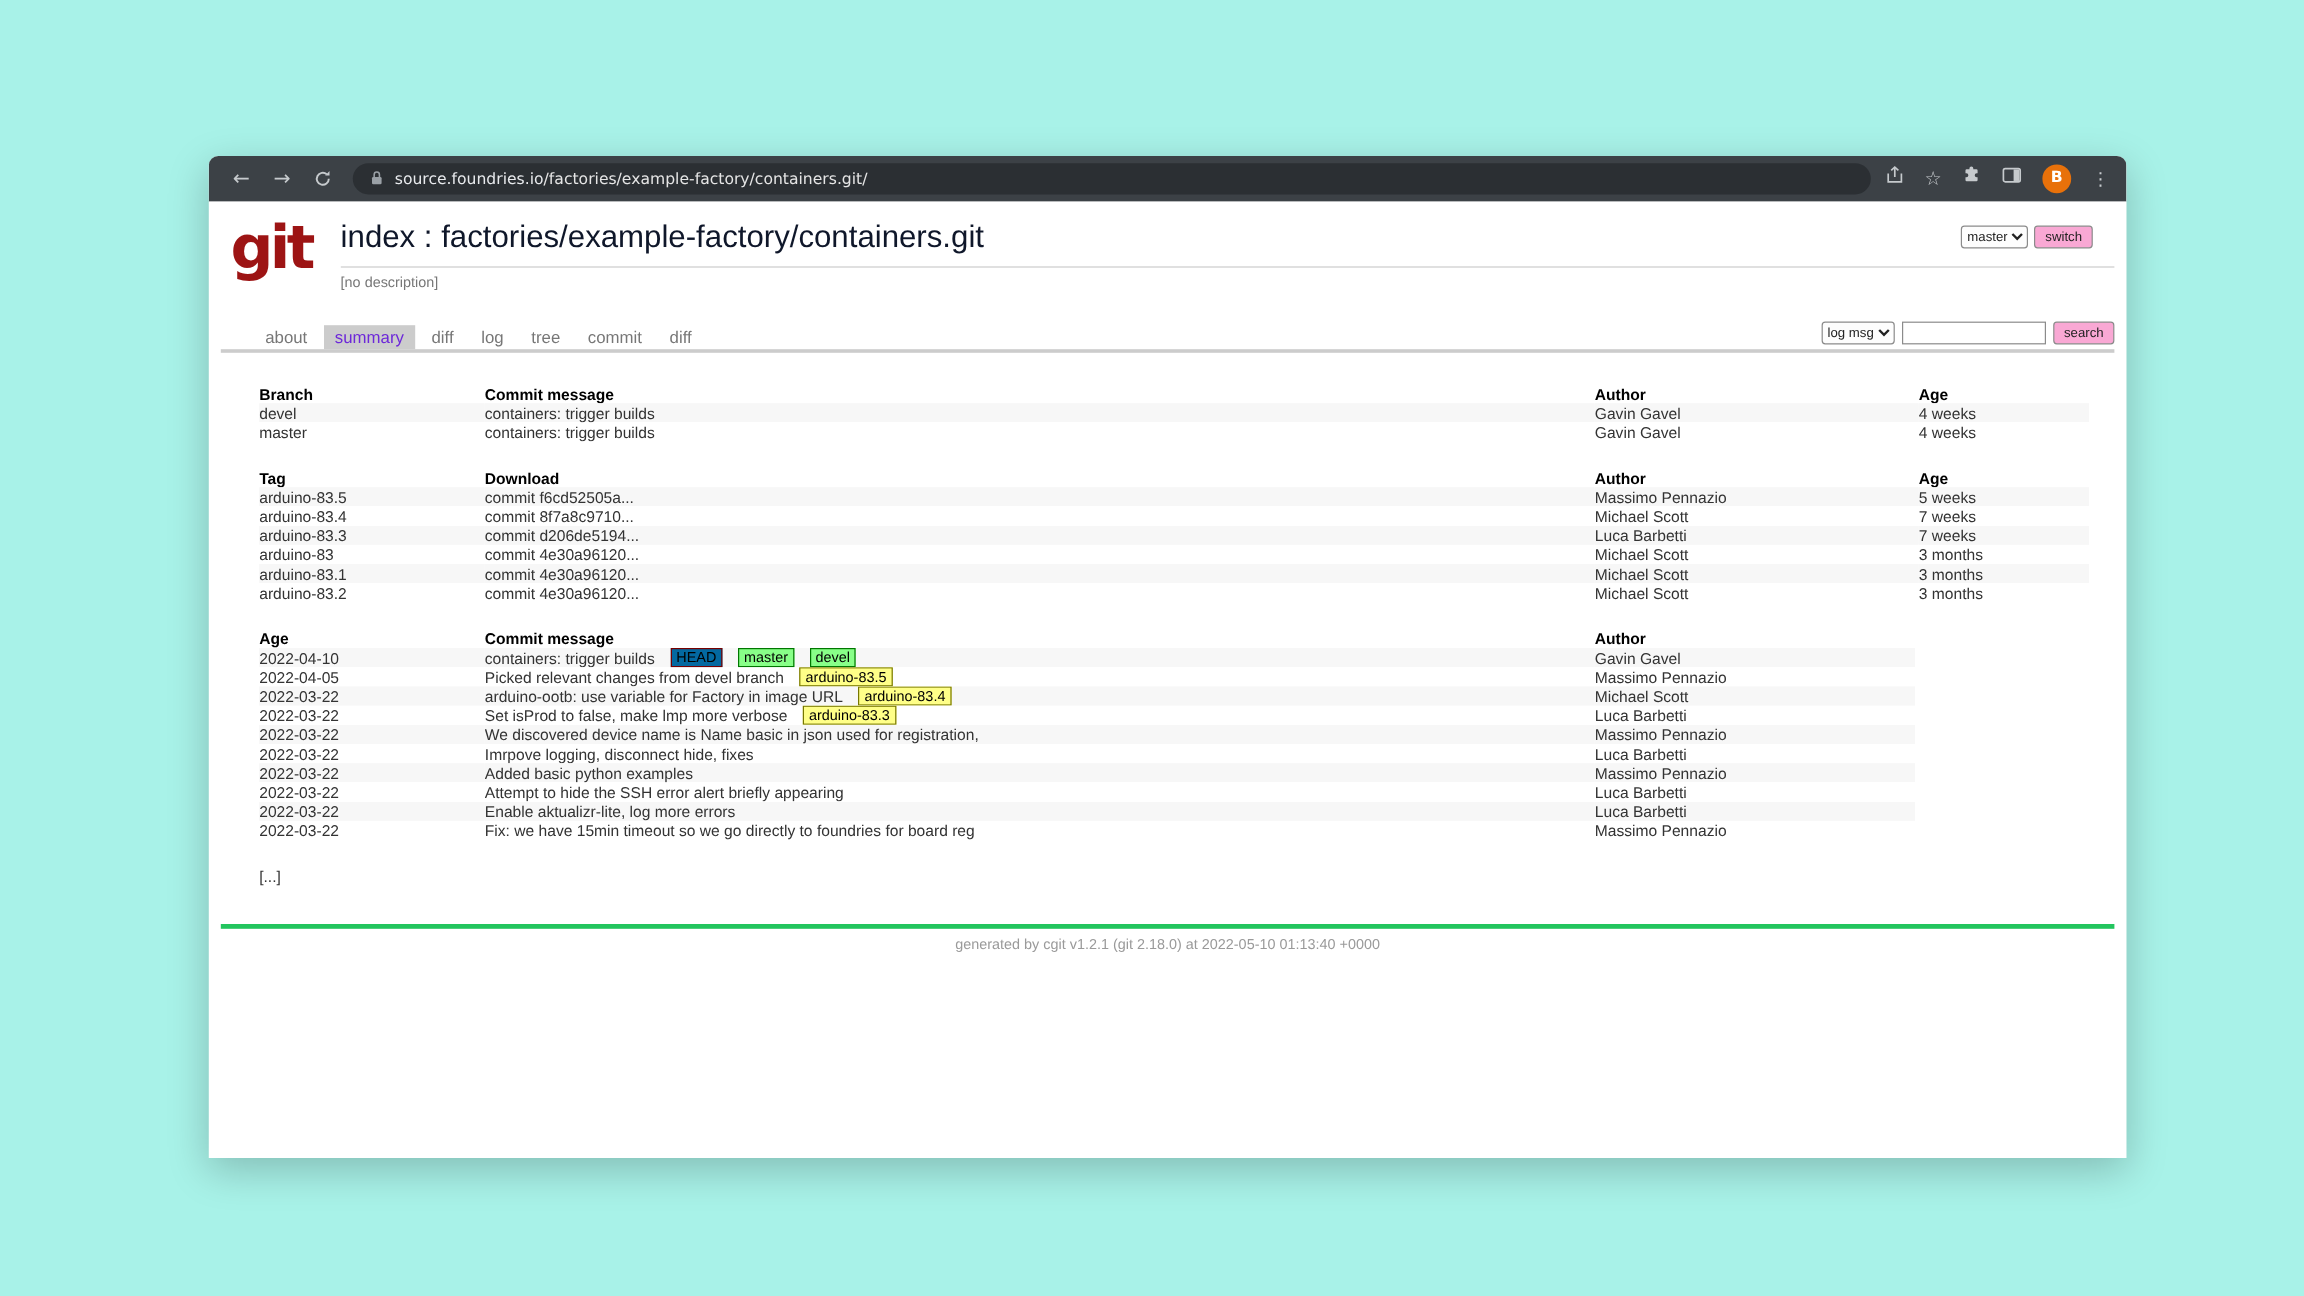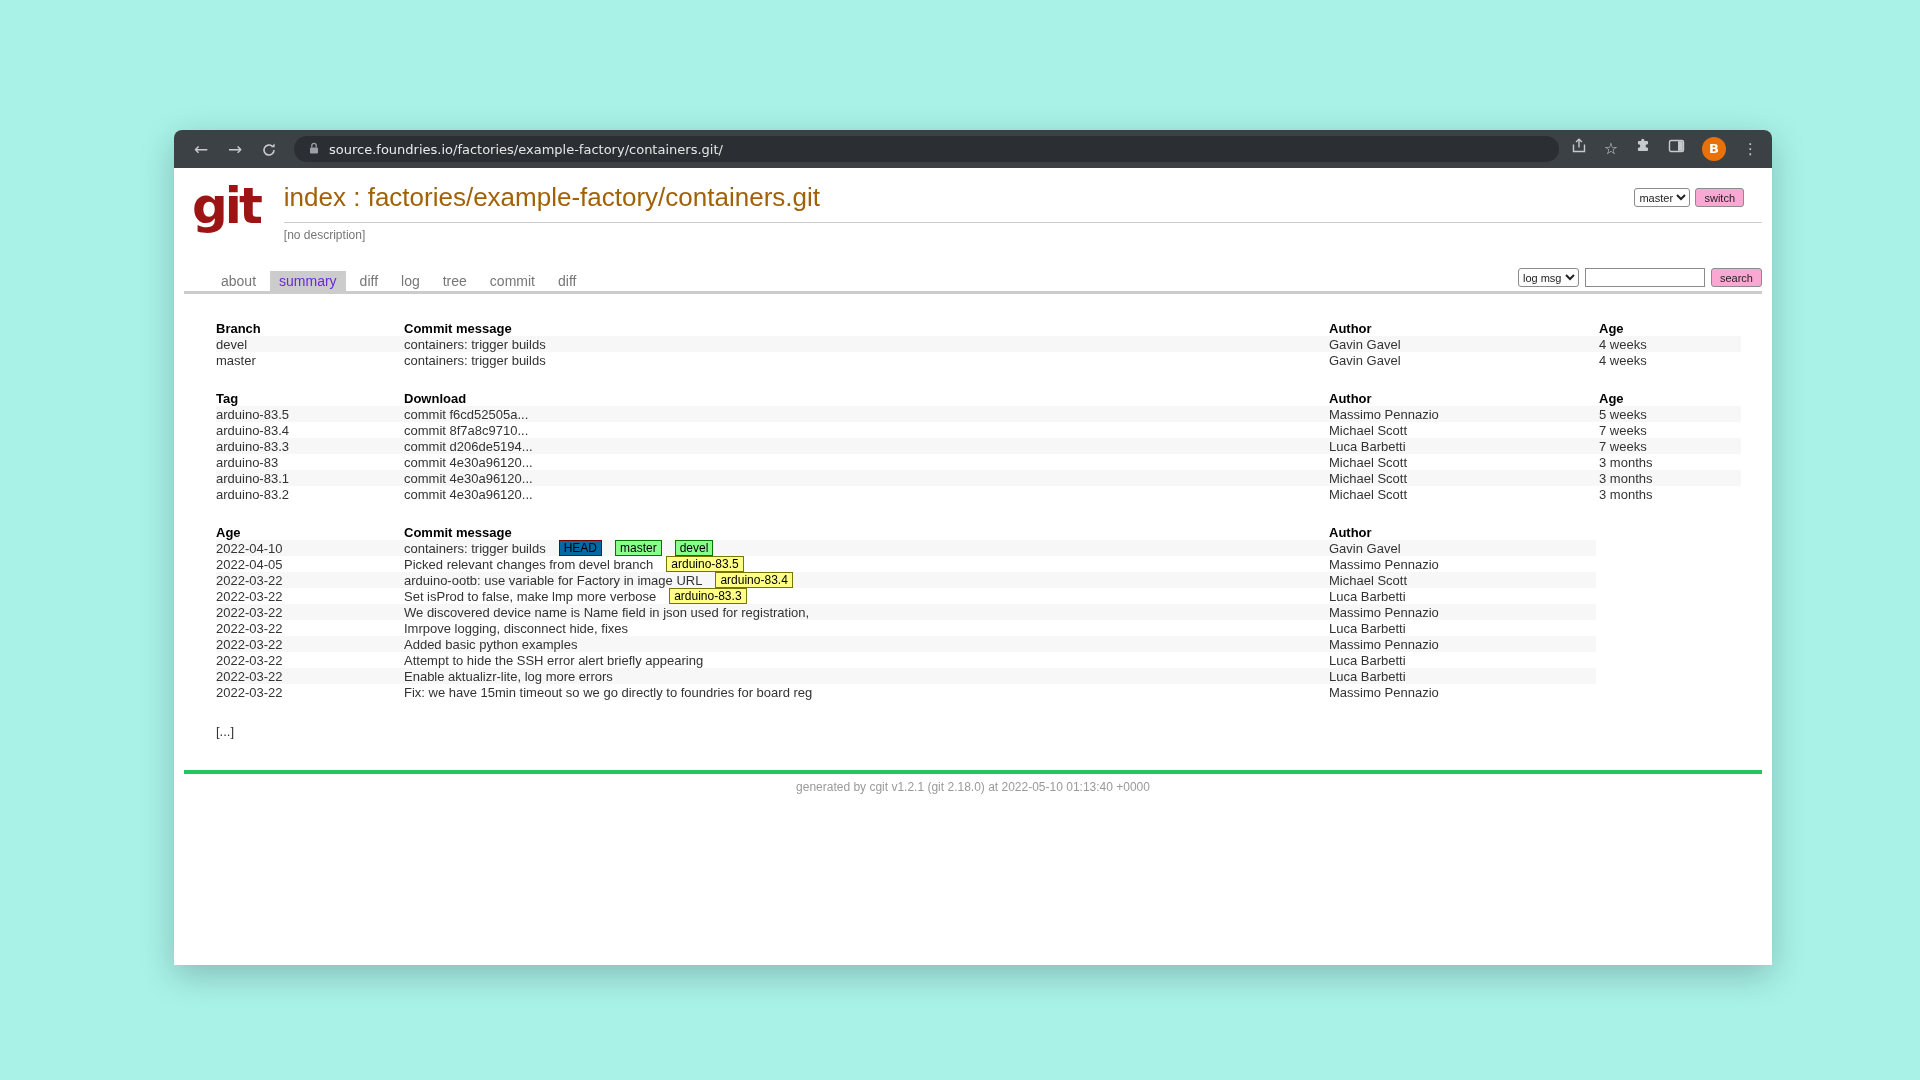--- a/index.html
+++ b/index.html
@@ -46,21 +46,21 @@
   .cgit-header { display:flex; align-items:flex-start; padding:12px 10px 0 18px; }
   .logo {
     font-family:"DejaVu Sans", sans-serif; font-weight:bold; font-size:50px;
     line-height:52px; color:#9d1414; letter-spacing:-3px; flex:0 0 auto; text-decoration:none;
   }
   .hdr-right { flex:1 1 auto; margin-left:24px; margin-top:2px; }
   .hdr-top {
     display:flex; justify-content:space-between; align-items:center;
     padding-bottom:9px; border-bottom:1px solid #ccc;
   }
-  .page-title { font-size:26px; color:#a16207; font-weight:normal; }
+  .page-title { font-size:26px; color:#0f172a; font-weight:normal; }
   .switch-form { display:flex; gap:5px; margin-right:18px; align-items:center; }
   .switch-form select, .tabs-search select {
     font-size:11px; font-family:"Liberation Sans", sans-serif; height:19px;
     border:1px solid #8b8b8b; border-radius:3px; background:#fdfdfd; color:#222;
   }
   .btn {
     font-size:11px; font-family:"Liberation Sans", sans-serif; height:19px;
     padding:0 8px; border:1px solid #8b8b8b; border-radius:3px;
     background:#f9a8d4; color:#222;
   }
@@ -295,21 +295,21 @@
                 <td><a>arduino-ootb: use variable for Factory in image URL</a><span class="deco deco-tag">arduino-83.4</span></td>
                 <td>Michael Scott</td>
               </tr>
               <tr class="even">
                 <td>2022-03-22</td>
                 <td><a>Set isProd to false, make lmp more verbose</a><span class="deco deco-tag">arduino-83.3</span></td>
                 <td>Luca Barbetti</td>
               </tr>
               <tr class="odd">
                 <td>2022-03-22</td>
-                <td><a>We discovered device name is Name field in json used for registration,</a></td>
+                <td><a>We discovered device name is Name basic in json used for registration,</a></td>
                 <td>Massimo Pennazio</td>
               </tr>
               <tr class="even">
                 <td>2022-03-22</td>
                 <td><a>Imrpove logging, disconnect hide, fixes</a></td>
                 <td>Luca Barbetti</td>
               </tr>
               <tr class="odd">
                 <td>2022-03-22</td>
                 <td><a>Added basic python examples</a></td>

